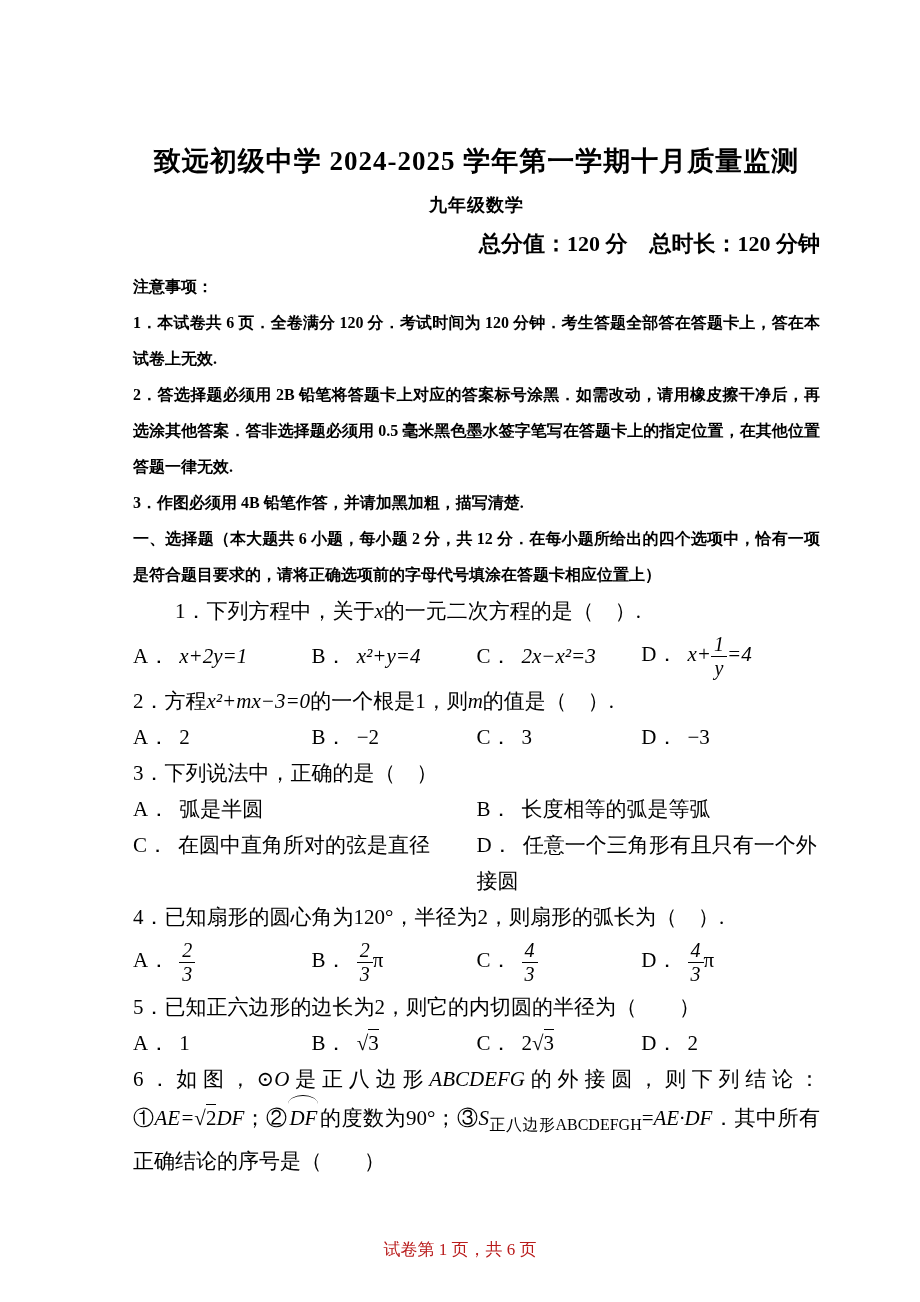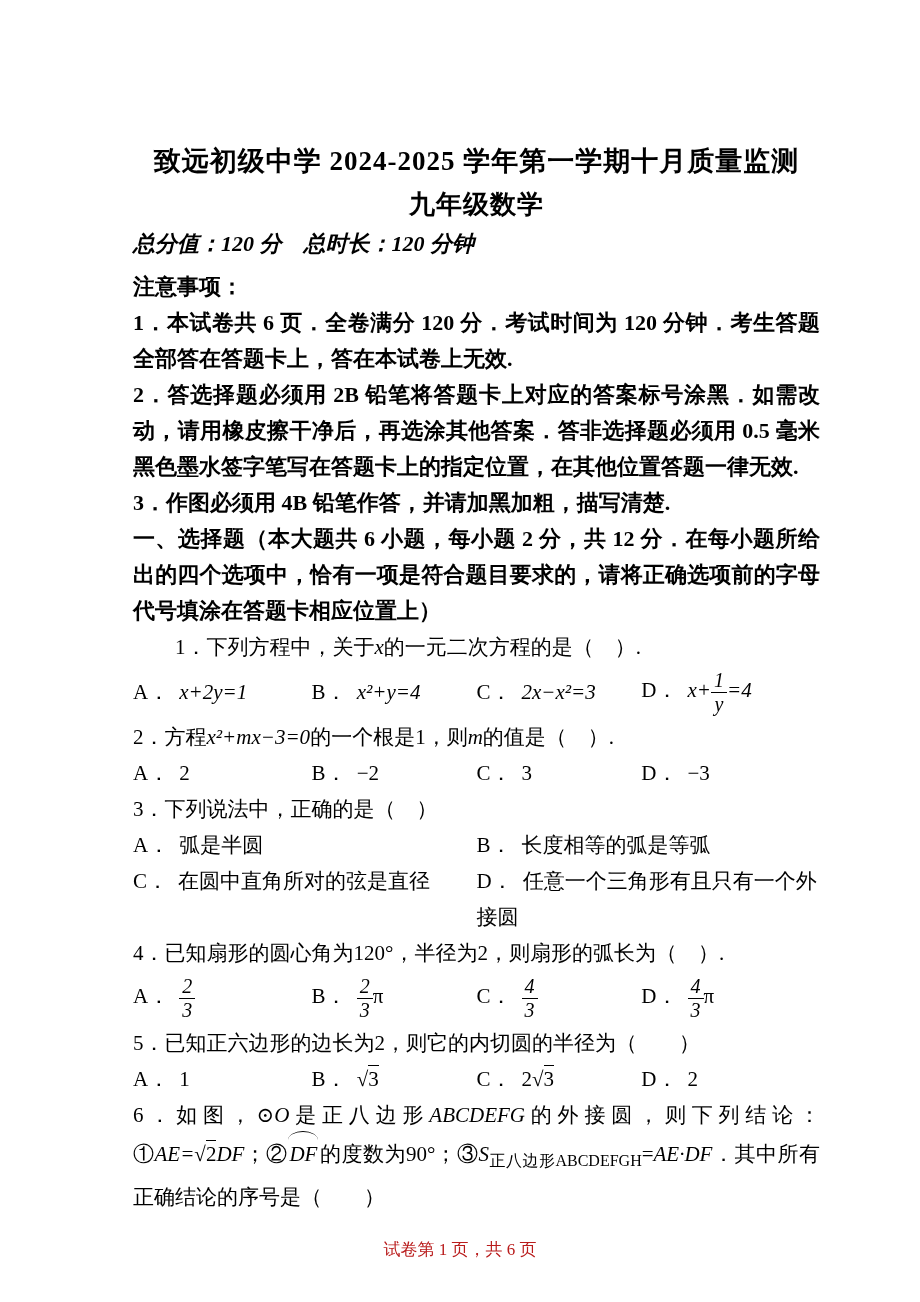--- a/index.html
+++ b/index.html
@@ -7,23 +7,23 @@
     position:relative;
     width:920px;height:1261px;
     box-sizing:border-box;
     padding:143px 100px 0 133px;
     background:#ffffff;
     color:#000;
     font-family:"Liberation Serif","DejaVu Serif",serif;
     overflow:hidden;
   }
   h1.title{font-size:27px;font-weight:bold;text-align:center;margin:0;line-height:36px;letter-spacing:1px;}
-  h2.subtitle{font-size:26px;font-weight:bold;text-align:center;margin:8px 0 0;line-height:36px;letter-spacing:1px;}
-  p.score{font-size:22px;font-weight:bold;text-align:left;margin:6px 0 0;line-height:30px;font-style:italic;}
-  p.b{font-size:22px;font-weight:bold;line-height:36px;margin:0;text-align:justify;}
+  h2.subtitle{font-size:18px;font-weight:bold;text-align:center;margin:8px 0 0;line-height:36px;letter-spacing:1px;}
+  p.score{font-size:22px;font-weight:bold;text-align:right;margin:6px 0 0;line-height:30px;}
+  p.b{font-size:16px;font-weight:bold;line-height:36px;margin:0;text-align:justify;}
   p.b.gap{margin-top:10px;}
   p.q{font-size:21px;line-height:36px;margin:0;text-align:justify;}
   .indent{text-indent:42px;}
   .opts{font-size:21px;line-height:36px;display:grid;}
   .c4{grid-template-columns:26% 24% 24% 26%;}
   .c2{grid-template-columns:50% 50%;}
   .tall{min-height:54px;align-items:center;}
   .lab{margin-right:10px;}
   .fm{font-style:italic;}
   .up{font-style:normal;}

